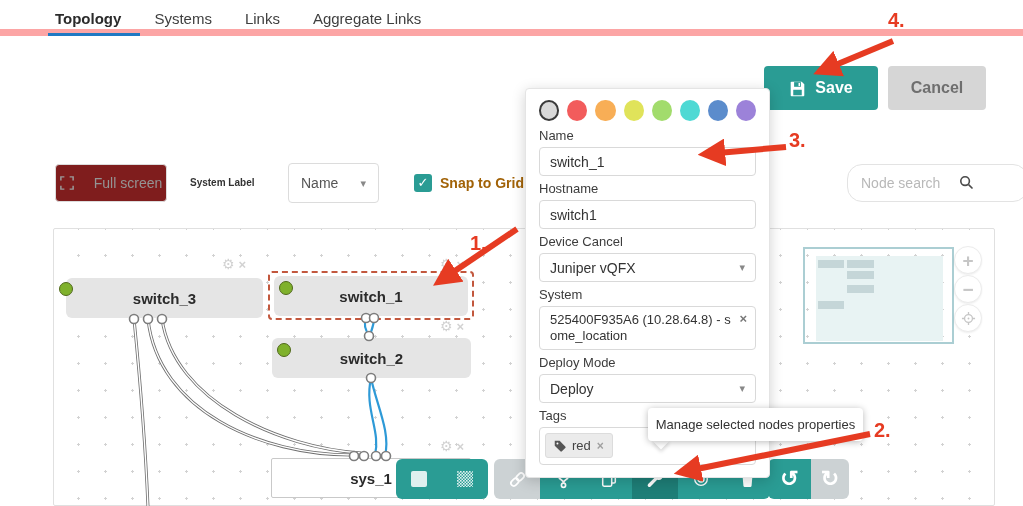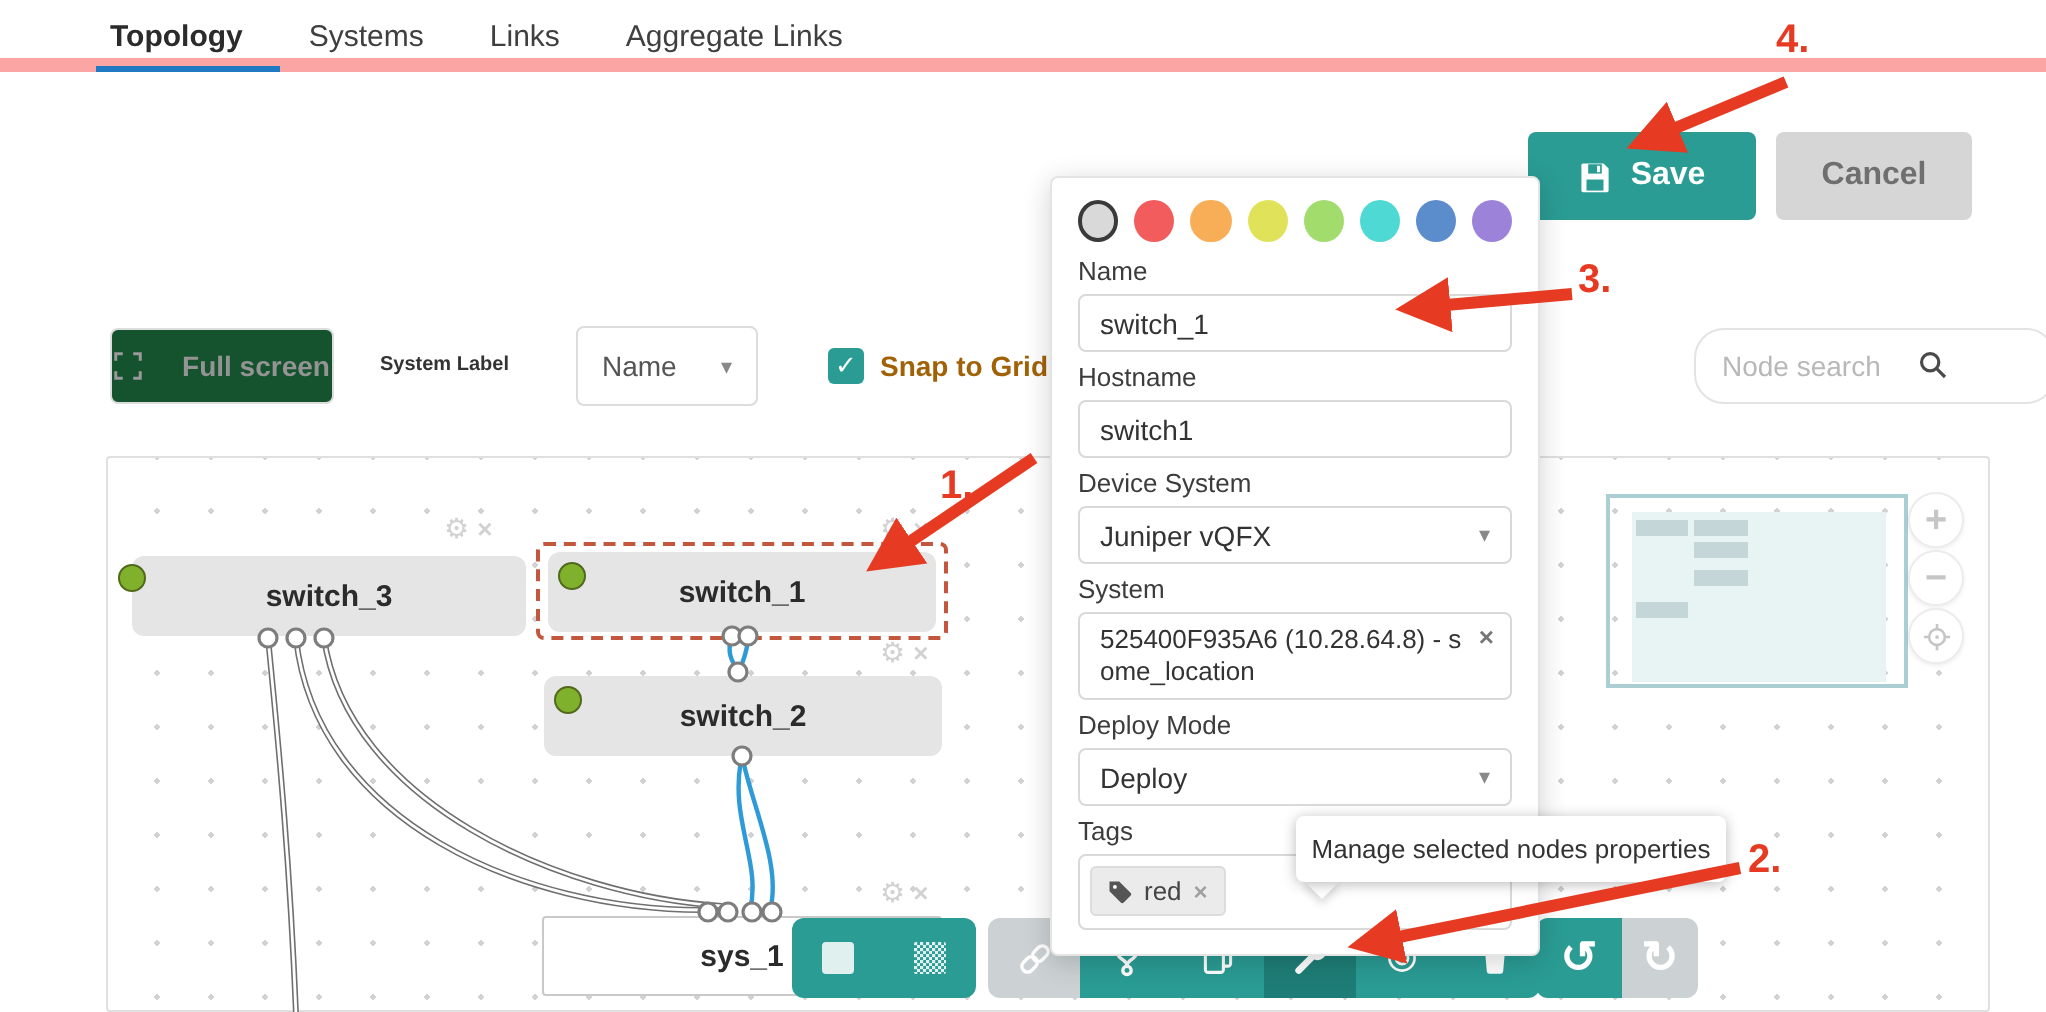--- a/index.html
+++ b/index.html
@@ -12,21 +12,21 @@
   .tabs { position:absolute; left:55px; top:0; display:flex; gap:33px; height:36px; align-items:center; }
   .tab { font-size:15px; color:#3f3f3f; cursor:pointer; white-space:nowrap; }
   .tab.active { font-weight:bold; color:#2b2b2b; }
   .tab-underline { position:absolute; left:48px; top:33px; width:92px; height:3px; background:#2079c3; }
 
   
   .btn-save { position:absolute; left:764px; top:66px; width:114px; height:44px; background:#2a9c94; border:none; border-radius:4px; color:#fff; font-weight:bold; font-size:16px; display:flex; align-items:center; justify-content:center; gap:9px; cursor:pointer; font-family:inherit; }
   .btn-cancel { position:absolute; left:888px; top:66px; width:98px; height:44px; background:#d6d6d6; border:none; border-radius:4px; color:#6f6f6f; font-weight:bold; font-size:16px; cursor:pointer; font-family:inherit; }
 
   
-  .btn-fullscreen { position:absolute; left:55px; top:164px; width:112px; height:38px; background:#14532d; border:1px solid #dcdcdc; border-radius:4px; color:#949494; font-size:14px; display:flex; align-items:center; justify-content:center; gap:20px; cursor:pointer; font-family:inherit;font-weight:bold; }
+  .btn-fullscreen { position:absolute; left:55px; top:164px; width:112px; height:38px; background:#7f1d1d; border:1px solid #dcdcdc; border-radius:4px; color:#949494; font-size:14px; display:flex; align-items:center; justify-content:center; gap:20px; cursor:pointer; font-family:inherit; }
   .lbl-systemlabel { position:absolute; left:190px; top:164px; height:38px; line-height:38px; font-size:10px; font-weight:bold; color:#333; }
   .sel { background:#fff; border:1px solid #dcdcdc; border-radius:4px; color:#555; font-size:14px; display:flex; align-items:center; cursor:pointer; }
   .sel .caret { margin-left:auto; color:#888; font-size:11px; }
   .sel-systemlabel { position:absolute; left:288px; top:163px; width:91px; height:40px; padding:0 12px; }
   .chk { position:absolute; left:414px; top:174px; width:18px; height:18px; background:#2a9c94; border-radius:3px; color:#fff; font-size:13px; line-height:18px; text-align:center; cursor:pointer; }
   .lbl-snap { position:absolute; left:440px; top:167px; height:32px; line-height:32px; font-size:14px; font-weight:bold; color:#a16207; }
   .search-wrap { position:absolute; left:805px; top:164px; width:181px; height:38px; }
   .search-wrap input { width:100%; height:100%; border:1px solid #e3e3e3; border-radius:15px; font-size:14px; color:#444; padding:0 36px 0 13px; outline:none; font-family:inherit;margin-left:42px; }
   .search-wrap input::placeholder { color:#b8b8b8; }
   .search-wrap .sicon { position:absolute; right:12px; top:11px; }
@@ -312,21 +312,21 @@
       <div class="swatch" style="background:#5b8ccc;"></div>
       <div class="swatch" style="background:#9c82d9;"></div>
     </div>
 
     <div class="plabel">Name</div>
     <input class="pinput" type="text" value="switch_1" style="">
 
     <div class="plabel">Hostname</div>
     <input class="pinput" type="text" value="switch1" style="">
 
-    <div class="plabel">Device System</div>
+    <div class="plabel">Device Cancel</div>
     <div class="pselect">
       <span>Juniper vQFX</span>
       <span class="caret">▾</span>
     </div>
 
     <div class="plabel">System</div>
     <div class="sysbox">
       <span>525400F935A6 (10.28.64.8) - some_location</span>
       <span class="x">×</span>
     </div>

